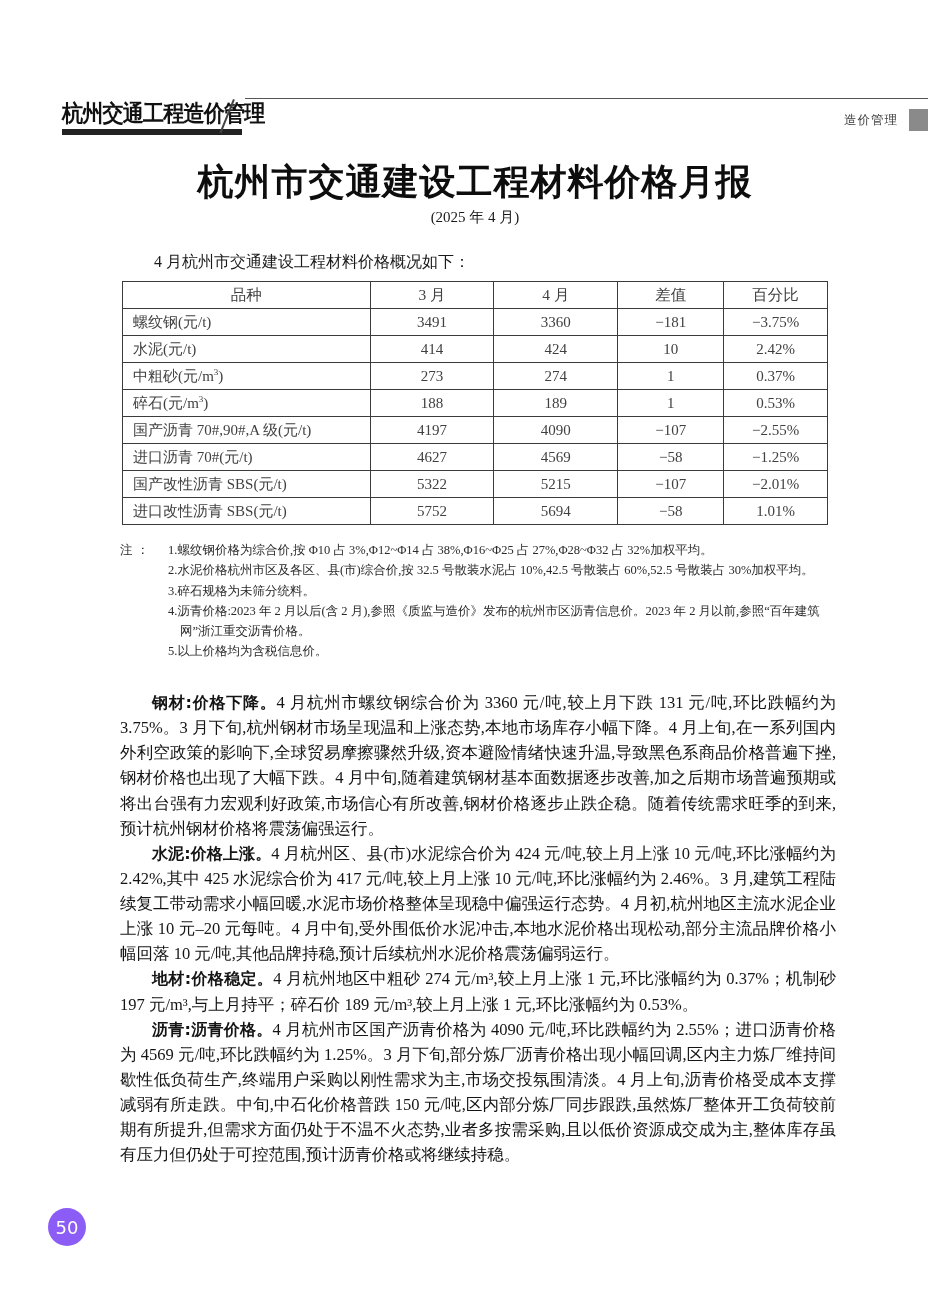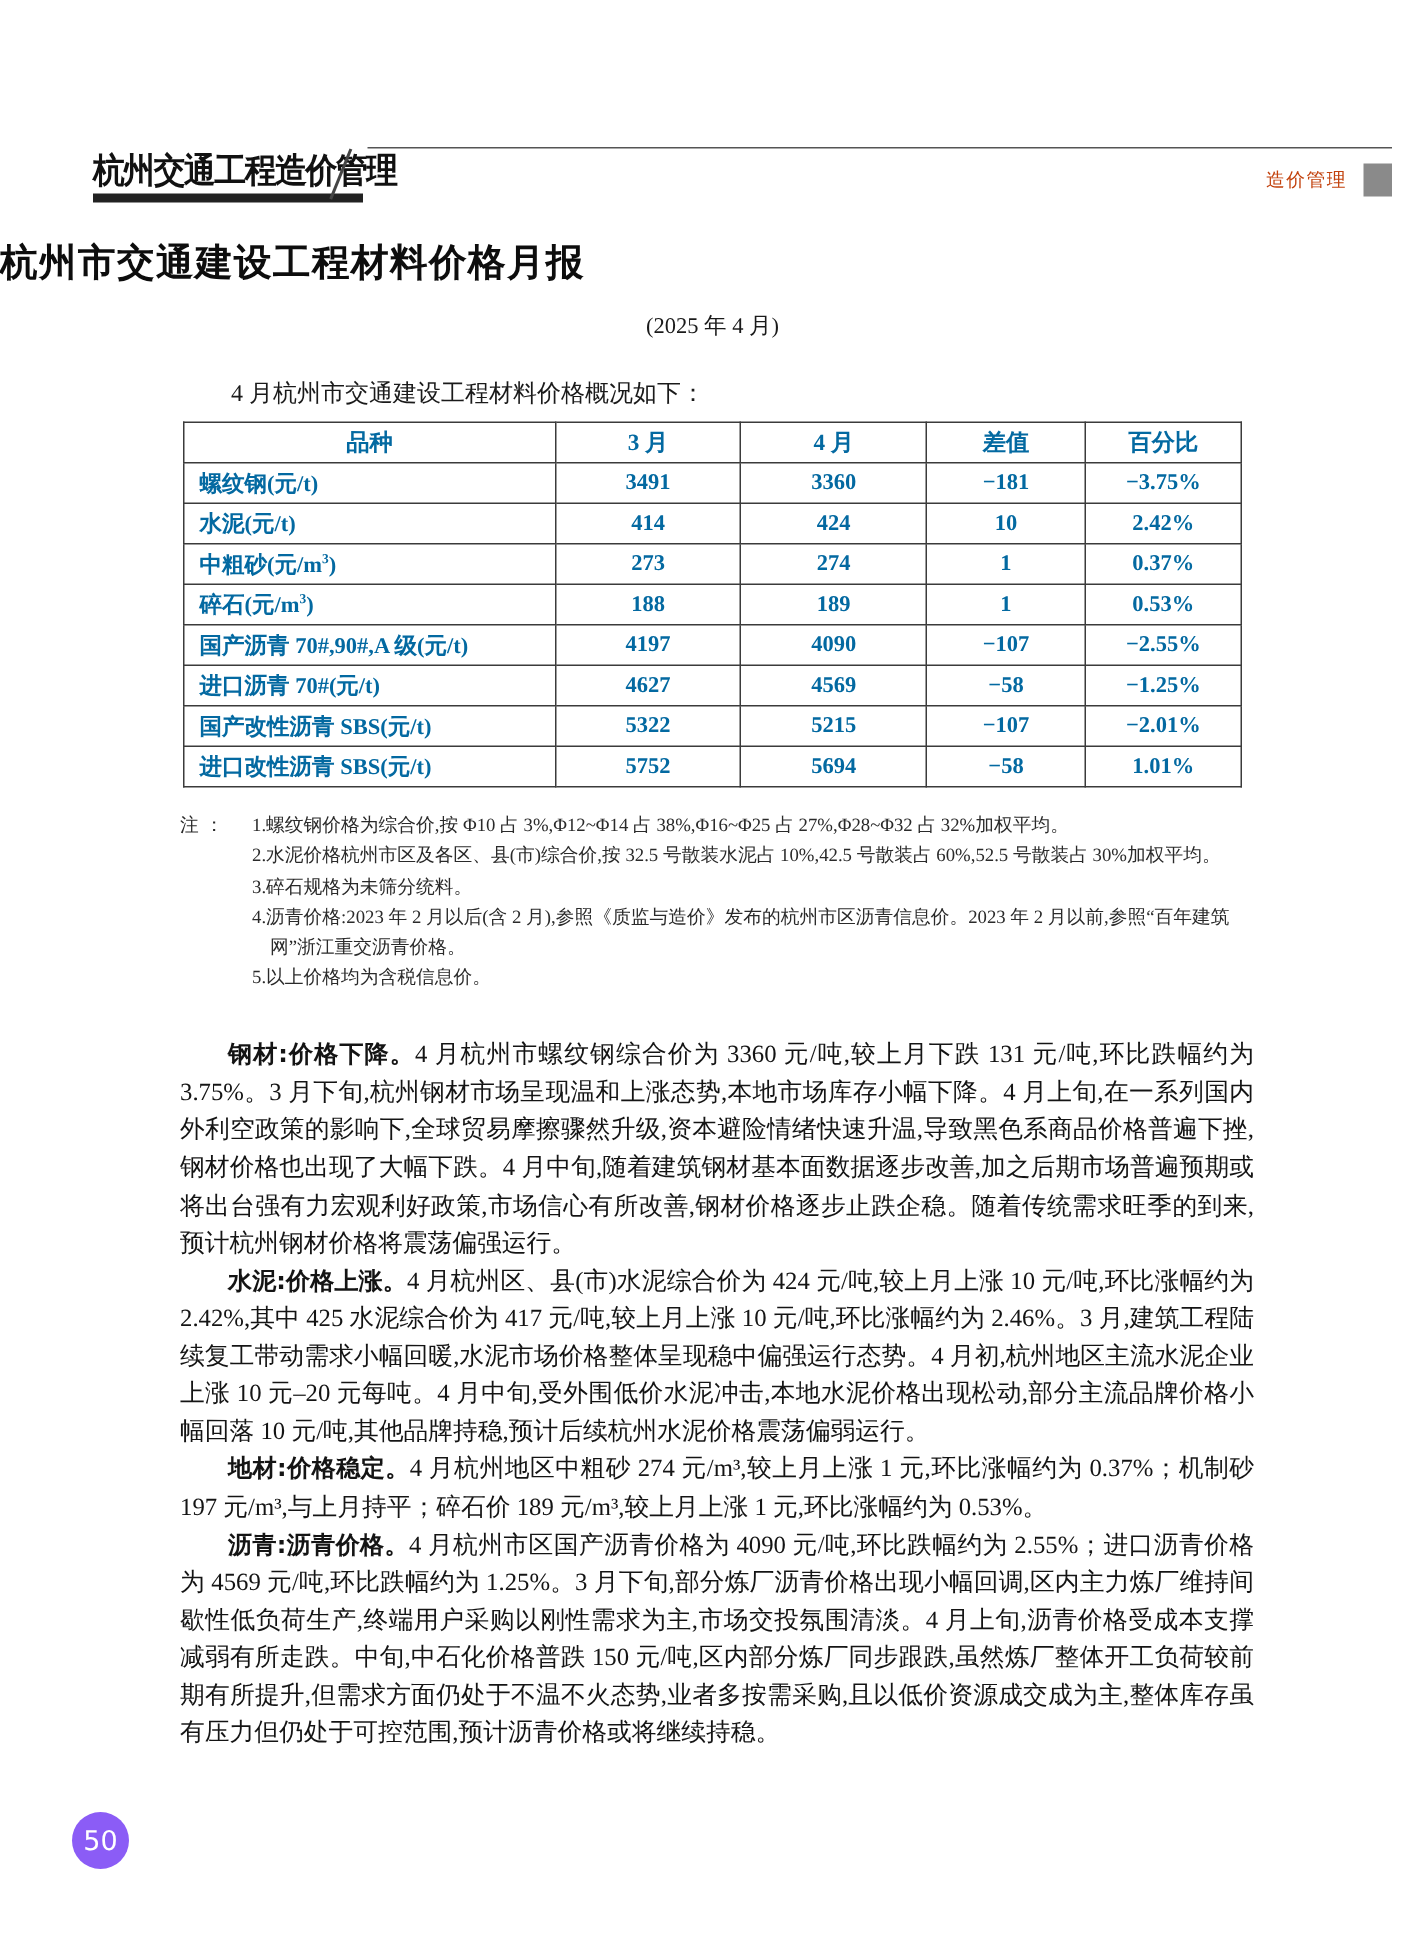--- a/index.html
+++ b/index.html
@@ -66,41 +66,41 @@
     right: 22px;
     height: 1px;
     background: #555555;
   }
   .head-section {
     position: absolute;
     right: 52px;
     top: 14px;
     font-family: "DejaVu Sans", "Liberation Sans", sans-serif;
     font-size: 12.5px;
-    color: #c2410c;
+    color: #404040;
     letter-spacing: 1px;
   }
   .head-square {
     position: absolute;
     right: 22px;
     top: 11px;
     width: 19px;
     height: 22px;
     background: #8a8a8a;
   }
 
   
   .doc-title {
     position: absolute;
     left: 0; right: 0;
     top: 158px;
-    text-align: left;
+    text-align: center;
     font-family: "DejaVu Serif", "Liberation Serif", serif;
     font-weight: 700;
-    font-size: 25px;
+    font-size: 36px;
     letter-spacing: 1px;
     color: #0d0d0d;
   }
   .doc-subtitle {
     position: absolute;
     left: 0; right: 0;
     top: 208px;
     text-align: center;
     font-size: 15px;
     color: #1a1a1a;
@@ -122,22 +122,22 @@
     left: 122px;
     top: 281px;
     width: 706px;
     border-collapse: collapse;
     font-size: 15px;
   }
   table.price th, table.price td {
     border: 1px solid #3b3b3b;
     height: 26px;
     padding: 0 6px;
-    color: #0369a1;
-    font-weight: bold;
+    color: #404040;
+    font-weight: normal;
   }
   table.price th { text-align: center; font-size: 15.5px; }
   table.price td.name { text-align: left; padding-left: 10px; }
   table.price td.num { text-align: center; }
   table.price col.c-name { width: 248px; }
   table.price col.c-m3   { width: 124px; }
   table.price col.c-m4   { width: 124px; }
   table.price col.c-diff { width: 106px; }
   table.price col.c-pct  { width: 104px; }
   sup { font-size: 9px; vertical-align: super; }

